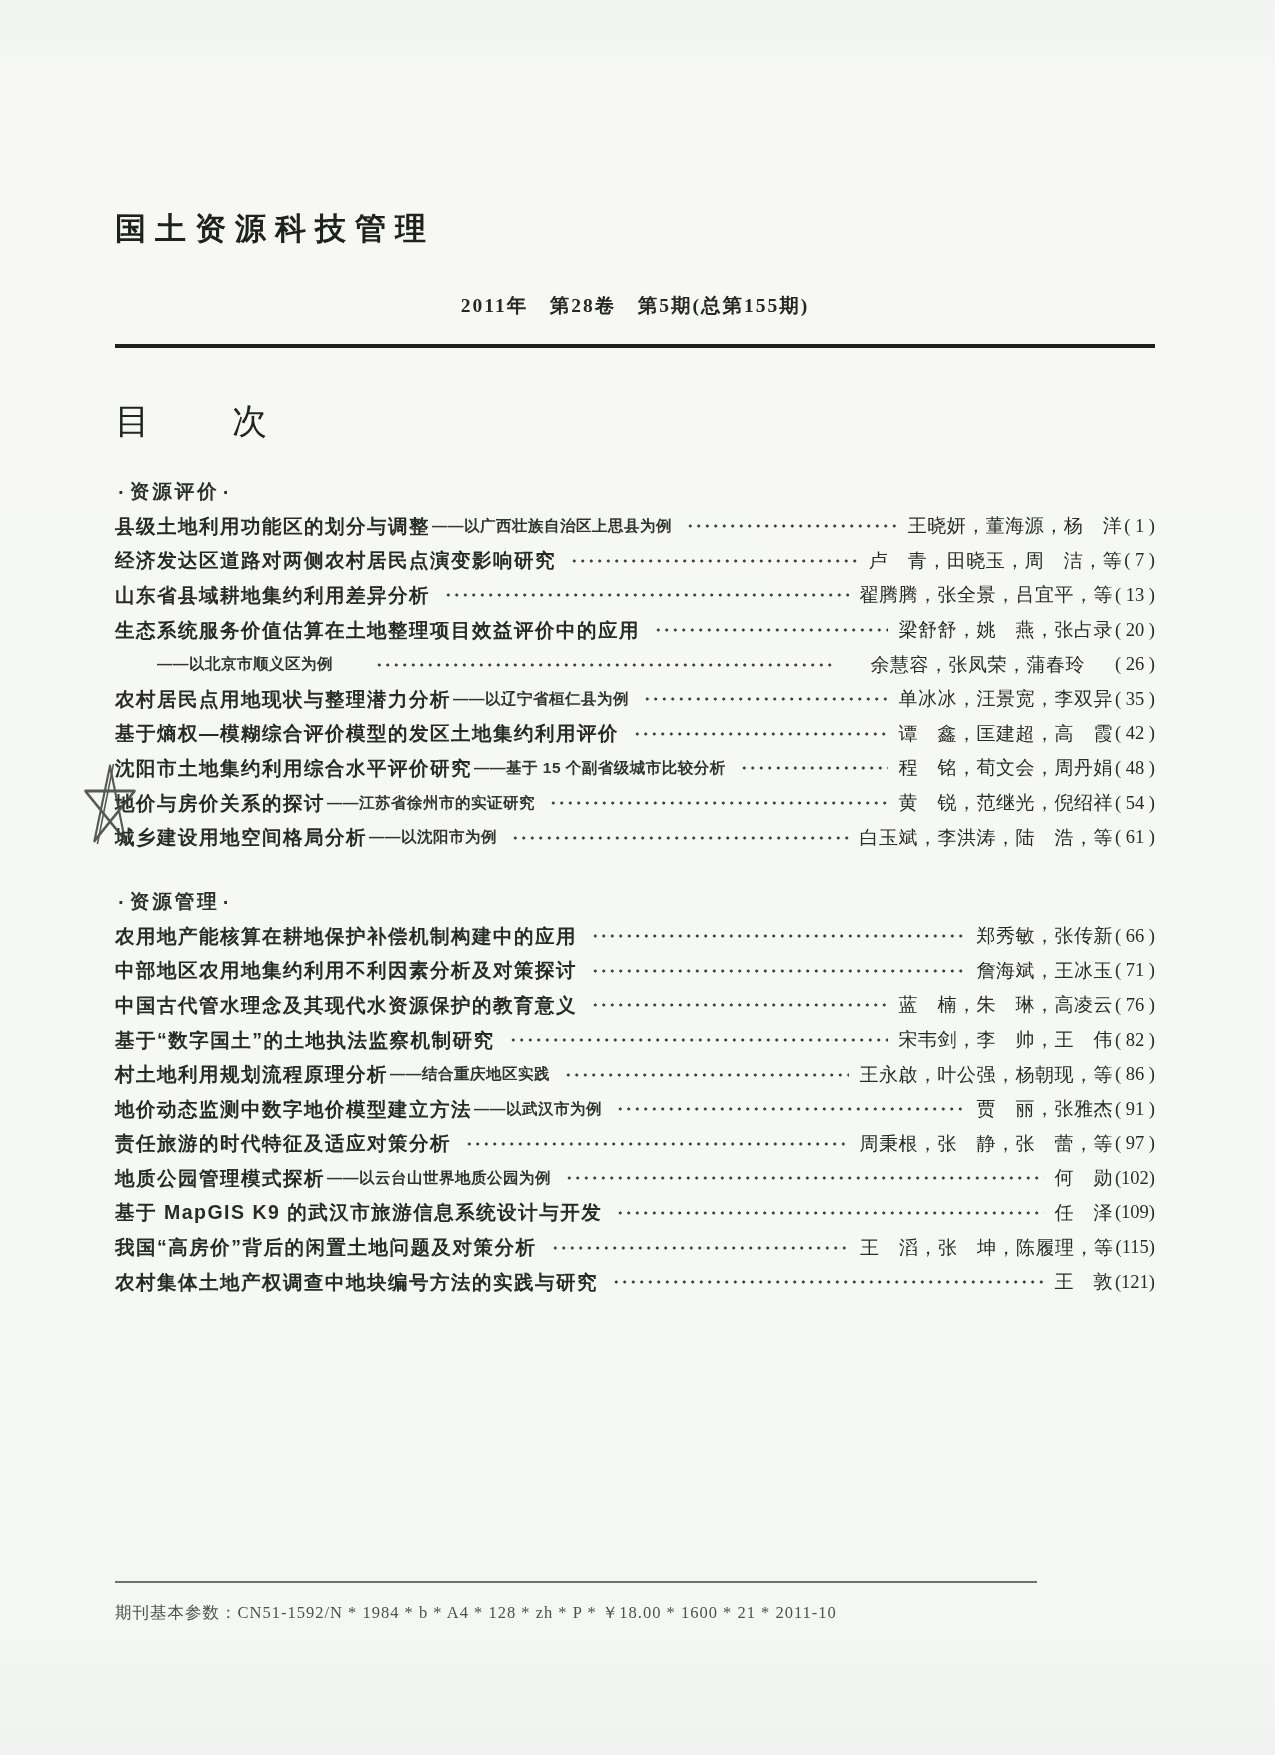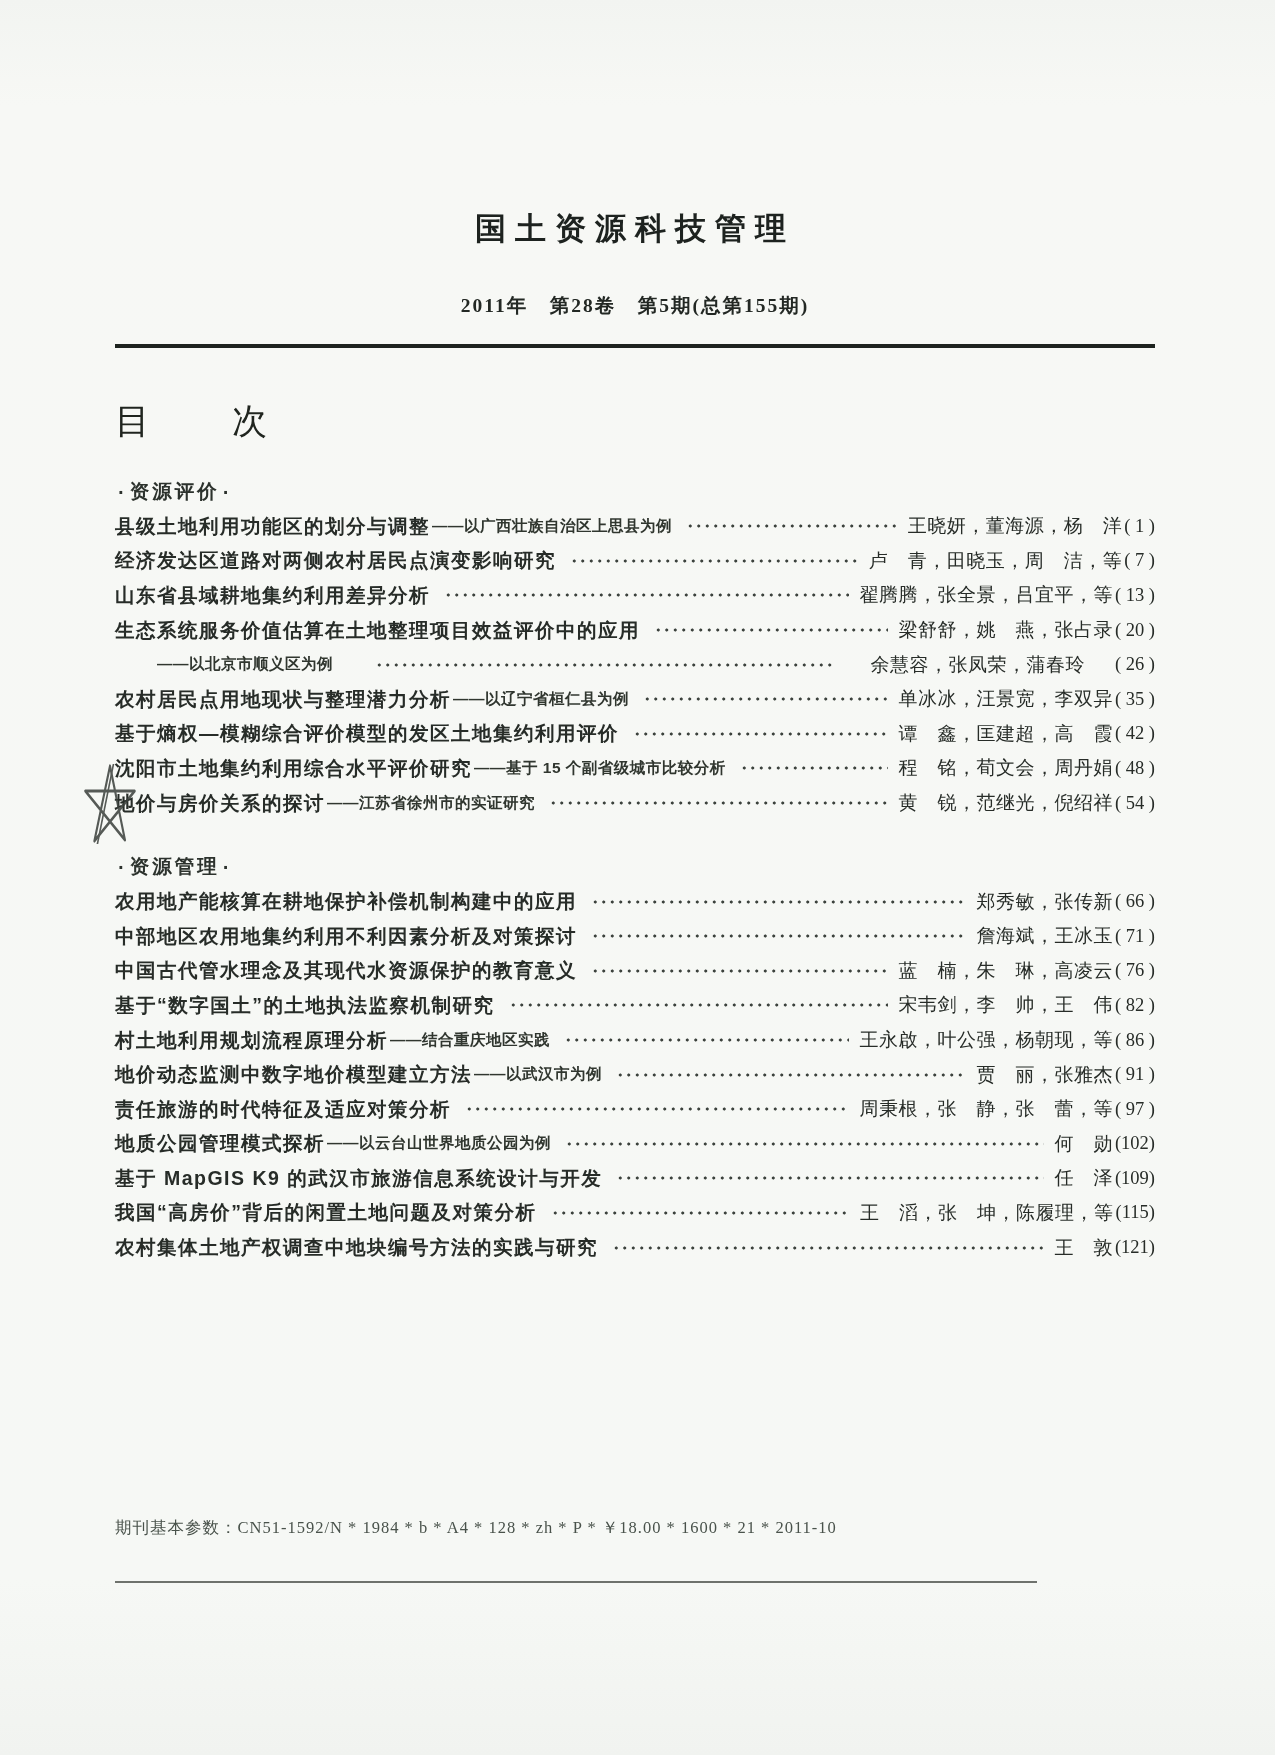--- a/index.html
+++ b/index.html
@@ -12,21 +12,21 @@
   }
   .page {
     position: relative;
     width: 1275px; height: 1755px;
     background: linear-gradient(180deg, #f2f4f1 0%, #f7f8f5 6%, #f6f8f5 90%, #f1f3f0 100%);
     box-sizing: border-box;
     padding: 0 120px 0 115px;
   }
   .journal-title {
     margin: 0; padding-top: 208px;
-    text-align: center;
+    text-align: left;
     font-size: 31px; font-weight: 700;
     letter-spacing: 9px;
     color: #1d221f;
     font-family: "Liberation Serif", "DejaVu Serif", serif;
   }
   .issue-line {
     margin-top: 42px;
     text-align: center;
     font-size: 19.5px; font-weight: 600;
     letter-spacing: 2px;
@@ -102,21 +102,21 @@
   .rule-thin {
     position: absolute;
     left: 115px; right: 238px;
     top: 1581px;
     height: 2px;
     background: #40463f;
     opacity: .75;
   }
   .footer-params {
     position: absolute;
-    left: 115px; top: 1517px;
+    left: 115px; top: 1602px;
     font-size: 16.5px;
     letter-spacing: 1px;
     color: #49524b;
   }
   .star-mark {
     position: absolute;
     left: 84px; top: 764px;
     opacity: .85;
   }
 </style>
@@ -208,20 +208,27 @@
   </div>
 
   <div class="toc-row">
     <span class="t">地价与房价关系的探讨</span>
     <span class="s">——江苏省徐州市的实证研究</span>
     <span class="leader"></span>
     <span class="a">黄　锐，范继光，倪绍祥</span>
     <span class="p">( 54 )</span>
   </div>
 
+  <div class="toc-row">
+    <span class="t">城乡建设用地空间格局分析</span>
+    <span class="s">——以沈阳市为例</span>
+    <span class="leader"></span>
+    <span class="a">白玉斌，李洪涛，陆　浩，等</span>
+    <span class="p">( 61 )</span>
+  </div>
 </div>
   </section>
 
   <section>
     <div class="sec-head">·资源管理·</div>
     <div class="rows">
   <div class="toc-row">
     <span class="t">农用地产能核算在耕地保护补偿机制构建中的应用</span>
 
     <span class="leader"></span>

